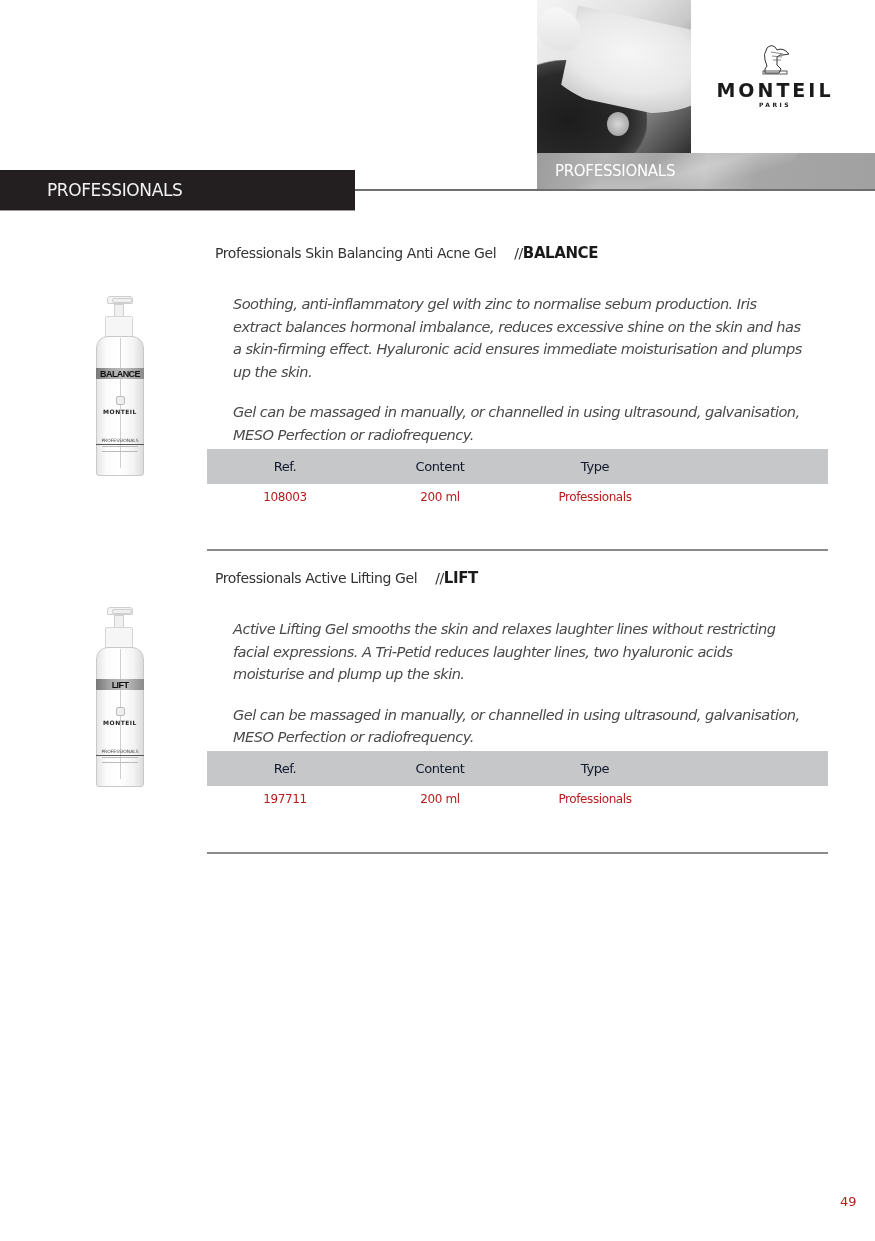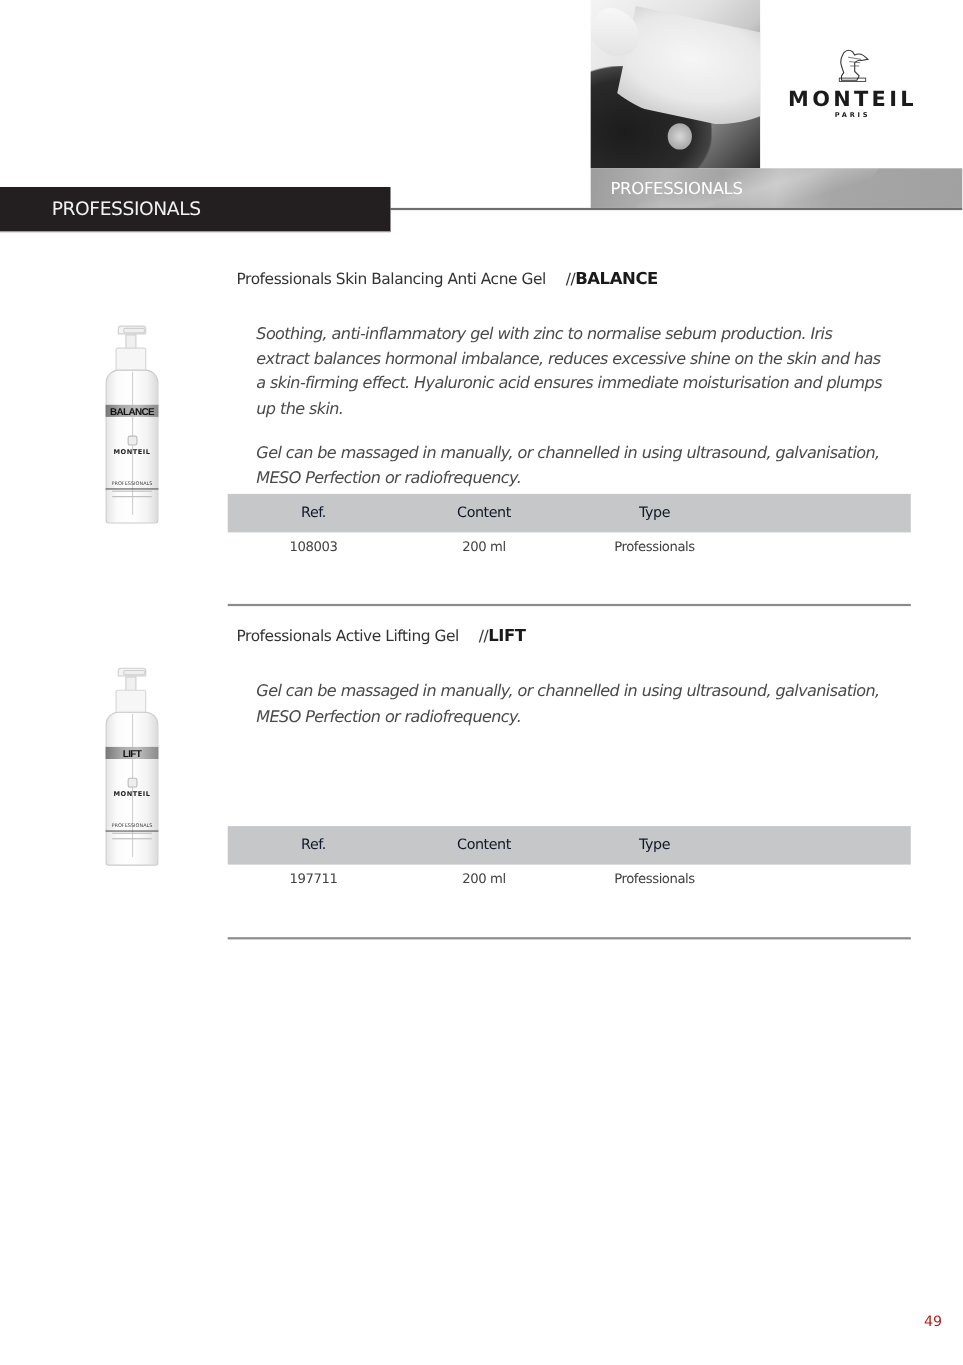--- a/index.html
+++ b/index.html
@@ -78,21 +78,21 @@
     }
     .product .desc p { margin: 18px; font-style: italic; }
 
     .spec-table { position: absolute; left: 207px; width: 621px; }
     .spec-head { height: 35px; background: #c6c7c8; position: relative; }
     .spec-row { height: 30px; position: relative; }
     .spec-cell {
       position: absolute; top: 0; height: 100%; display: flex; align-items: center; justify-content: center;
       font-family: "DejaVu Sans", sans-serif; font-size: 13px; color: #0f172a; letter-spacing: -0.4px;
     }
-    .spec-row .spec-cell { font-size: 12px; color: #404040; height: 26px; }
+    .spec-row .spec-cell { font-size: 12px; color: #b91c1c; height: 26px; }
     .c1 { left: 28px; width: 100px; }
     .c2 { left: 183px; width: 100px; }
     .c3 { left: 338px; width: 100px; }
     .spec-rule { position: absolute; left: 207px; width: 621px; height: 2px; background: #8a8a8a; }
 
     
     .bottle { position: absolute; width: 62px; height: 185px; }
     .bottle .pump-top {
       position: absolute; left: 19px; top: 0; width: 26px; height: 8px; background: #f3f3f3;
       border: 1px solid #cfcfcf; border-radius: 3px 3px 1px 1px;
@@ -190,20 +190,21 @@
     <div class="spec-cell c3">Professionals</div>
   </div>
 </div>
 <div class="spec-rule" style="top:549px;"></div>
 
 <div class="product" style="top:569px;">
   <div class="title">
     <span>Professionals Active Lifting Gel</span><span class="code"><span>//</span><b>LIFT</b></span>
   </div>
   <div class="desc">
+    <p>Active Lifting Gel smooths the skin and relaxes laughter lines without restricting facial expressions. A Tri-Petid reduces laughter lines, two hyaluronic acids moisturise and plump up the skin.</p>
     <p>Gel can be massaged in manually, or channelled in using ultrasound, galvanisation, MESO Perfection or radiofrequency.</p>
   </div>
 </div>
 
 <div class="bottle" style="left:88px; top:607px;">
   <div class="pump-stem"></div>
   <div class="pump-top">
       <div class="pump-nozzle"></div>
     </div>
   <div class="cap"></div>

